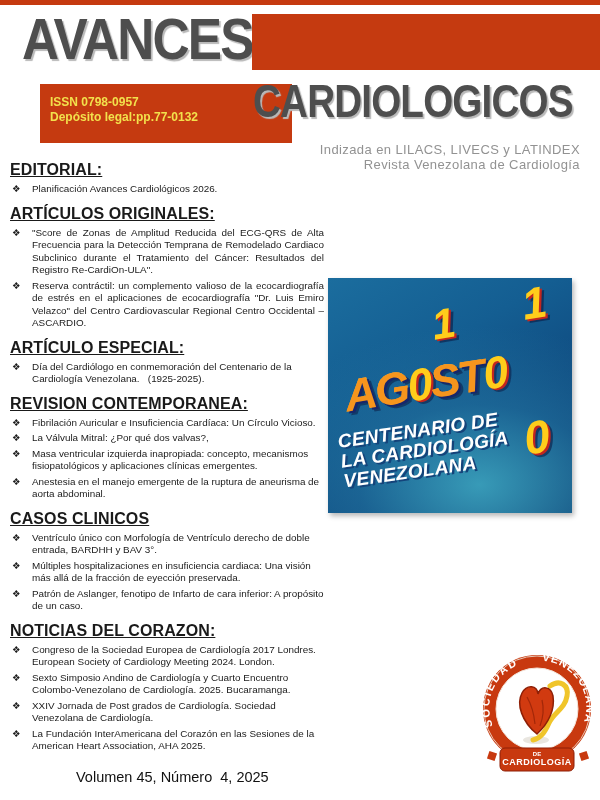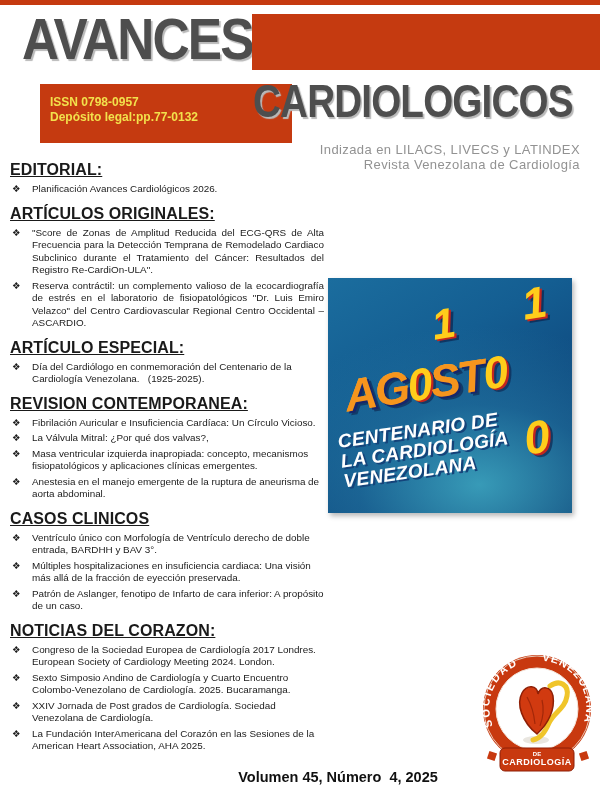--- a/index.html
+++ b/index.html
@@ -50,22 +50,22 @@
     background-clip:text; }
   .ag-yellow { color:#ffcd1b; text-shadow:2px 2px 0 #c3261f, 4px 4px 0 rgba(10,20,60,.5); }
   .cent-block { position:absolute; left:12px; top:142px; transform:rotate(-8deg);
     color:#fff; font-weight:800; font-style:italic; font-size:19px; line-height:20px;
     letter-spacing:.3px; text-shadow:2px 2px 0 #14437a; white-space:nowrap; }
 
   
   .logo { position:absolute; left:480px; top:652px; }
 
   
-  .footer { position:absolute; left:0; top:769px; width:600px; text-align:center;
-    padding-left:76px; font-size:14.5px; font-weight:bold; color:#111; }
+  .footer { position:absolute; left:0; top:769px; width:600px; text-align:left;
+    padding-left:76px; font-size:14.5px; font-weight:normal; color:#111; }
 </style>
 </head>
 <body>
 
 <div class="page">
 
   <div class="topbar"></div>
 
   <div class="title-avances">AVANCES</div>
 
@@ -84,21 +84,21 @@
   </div>
 
   <div class="toc" id="toc">
       <div class="sec">
         <div class="sec-h">EDITORIAL:</div>
         <div class="item"><span class="bullet">❖</span><span>Planificación Avances Cardiológicos 2026.</span></div>
       </div>
       <div class="sec justify">
         <div class="sec-h">ARTÍCULOS ORIGINALES:</div>
         <div class="item"><span class="bullet">❖</span><span>"Score de Zonas de Amplitud Reducida del ECG-QRS de Alta Frecuencia para la Detección Temprana de Remodelado Cardiaco Subclinico durante el Tratamiento del Cáncer: Resultados del Registro Re-CardiOn-ULA".</span></div>
-        <div class="item"><span class="bullet">❖</span><span>Reserva contráctil: un complemento valioso de la ecocardiografía de estrés en el laboratorio de fisiopatológicos "Dr. Luis Emiro Velazco" del Centro Cardiovascular Regional Centro Occidental – ASCARDIO.</span></div>
+        <div class="item"><span class="bullet">❖</span><span>Reserva contráctil: un complemento valioso de la ecocardiografía de estrés en el aplicaciones de ecocardiografía "Dr. Luis Emiro Velazco" del Centro Cardiovascular Regional Centro Occidental – ASCARDIO.</span></div>
       </div>
       <div class="sec">
         <div class="sec-h">ARTÍCULO ESPECIAL:</div>
         <div class="item"><span class="bullet">❖</span><span>Día del Cardiólogo en conmemoración del Centenario de la Cardiología Venezolana.&nbsp;&nbsp; (1925-2025).</span></div>
       </div>
       <div class="sec">
         <div class="sec-h">REVISION CONTEMPORANEA:</div>
         <div class="item"><span class="bullet">❖</span><span>Fibrilación Auricular e Insuficiencia Cardíaca: Un Círculo Vicioso.</span></div>
         <div class="item"><span class="bullet">❖</span><span>La Válvula Mitral: ¿Por qué dos valvas?,</span></div>
         <div class="item"><span class="bullet">❖</span><span>Masa ventricular izquierda inapropiada: concepto, mecanismos fisiopatológicos y aplicaciones clínicas emergentes.</span></div>

